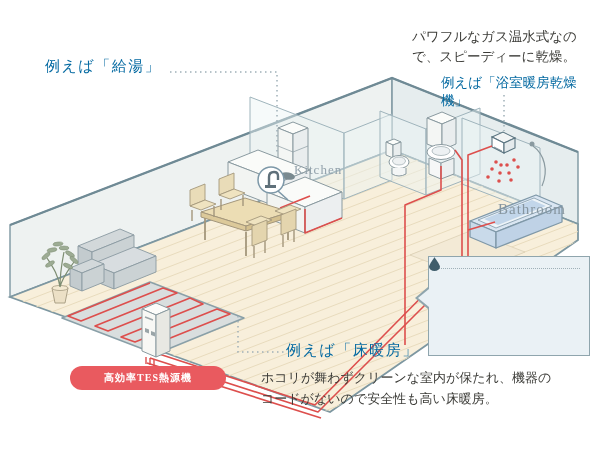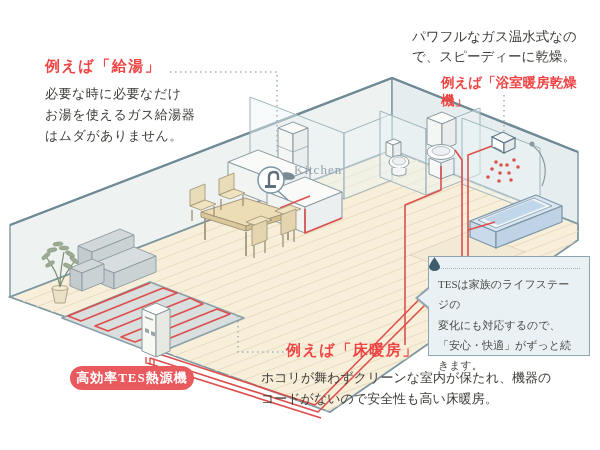--- a/index.html
+++ b/index.html
@@ -1,33 +1,33 @@
 <!DOCTYPE html>
 <html><head>
 <meta charset="utf-8">
 <style>
   html,body{margin:0;padding:0;background:#fff;}
   .stage{position:relative;width:600px;height:450px;background:#fff;overflow:hidden;
          font-family:"Liberation Serif","DejaVu Serif",serif;}
   .stage svg{position:absolute;left:0;top:0;}
   .ann{position:absolute;color:#3c3c38;}
-  .ann .heading{font-weight:bold;color:#ef4444;font-size:15px;letter-spacing:1.5px;display:block;}
+  .ann .heading{font-weight:normal;color:#0369a1;font-size:15px;letter-spacing:1.5px;display:block;}
   .ann .body{font-size:13px;line-height:1.62;letter-spacing:0.5px;white-space:pre-line;font-weight:500;}
   #ann-hotwater{left:45px;top:57px;}
   #ann-hotwater .body{margin-top:7px;}
   #ann-dryer{left:412px;top:27px;width:190px;}
   #ann-dryer .body{font-size:13.5px;line-height:1.5;letter-spacing:0;}
   #ann-dryer .heading{font-size:13.5px;letter-spacing:0;margin-top:6px;margin-left:29px;}
   #ann-floorheat{left:286px;top:341px;}
   #ann-floorheat-body{left:261px;top:368px;}
   #ann-floorheat-body .body{font-size:13px;line-height:1.6;letter-spacing:0;}
   .room-label{position:absolute;color:#86959f;font-size:15px;letter-spacing:1px;}
   #label-kitchen{font-size:13px;color:#93a2ac;}
-  .pill{position:absolute;left:70px;top:366px;width:124px;height:24px;background:#e95a5f;
-        border-radius:13px;color:#fff;font-size:13px;font-weight:bold;letter-spacing:1px;
+  .pill{position:absolute;left:70px;top:366px;width:156px;height:24px;background:#e95a5f;
+        border-radius:13px;color:#fff;font-size:10px;font-weight:bold;letter-spacing:1px;
         text-align:center;line-height:24px;}
   .select-box{position:absolute;left:428px;top:256px;width:142px;height:84px;
         background:#eaf1f5;border:1px solid #8fa5ad;padding:7px 9px;}
   .select-box::before{content:"";position:absolute;left:-14px;top:30px;width:0;height:0;
         border:11px solid transparent;border-right:13px solid #8fa5ad;border-left:none;}
   .select-box::after{content:"";position:absolute;left:-11px;top:32px;width:0;height:0;
         border:9px solid transparent;border-right:11px solid #eaf1f5;border-left:none;}
   .sp-title-row{display:flex;align-items:center;gap:6px;border-bottom:1px dotted #9fb0b8;
         padding-bottom:4px;}
   .sp-title{color:#3f5d6b;font-size:15px;letter-spacing:1.5px;font-weight:500;}
@@ -224,47 +224,42 @@
 
   <g stroke="#9fb0b8" stroke-width="1.5" stroke-dasharray="1.5 3.5" fill="none">
     <path d="M170,72 L277,72 L277,152"></path>
     <path d="M504,95 L504,131"></path>
     <path d="M238,316 L238,352 L284,352"></path>
   </g>
 </svg>
 
 <div class="ann" id="ann-hotwater">
   <span class="heading">例えば「給湯」</span>
-  <div class="body">必要な時に必要なだけ
-お湯を使えるガス給湯器
-はムダがありません。</div>
 </div>
 
 <div class="ann" id="ann-dryer">
   <div class="body">パワフルなガス温水式なの
 で、スピーディーに乾燥。</div>
   <span class="heading">例えば「浴室暖房乾燥機」</span>
 </div>
 
 <div class="ann" id="ann-floorheat-body">
   <div class="body">ホコリが舞わずクリーンな室内が保たれ、機器の
 コードがないので安全性も高い床暖房。</div>
 </div>
 <div class="ann" id="ann-floorheat">
   <span class="heading">例えば「床暖房」</span>
 </div>
 
 <div class="room-label" id="label-kitchen" style="left:294px;top:162px;">Kitchen</div>
+<div class="room-label" id="label-bathroom" style="left:498px;top:201px;">Bathroom</div>
 
 <div class="pill">高効率TES熱源機</div>
 
 <div class="select-box">
   <div class="sp-title-row">
     <svg width="11" height="14" viewBox="0 0 12 15">
       <path d="M6,0 C6,0 0,8 0,10.5 A6,4.5 0 0 0 12,10.5 C12,8 6,0 6,0 Z" fill="#3f5d6b"></path>
     </svg>
   </div>
-  <div class="sp-body">TESは家族のライフステージの
-変化にも対応するので、
-「安心・快適」がずっと続きます。</div>
 </div>
 
 </div>
 
 </body></html>

